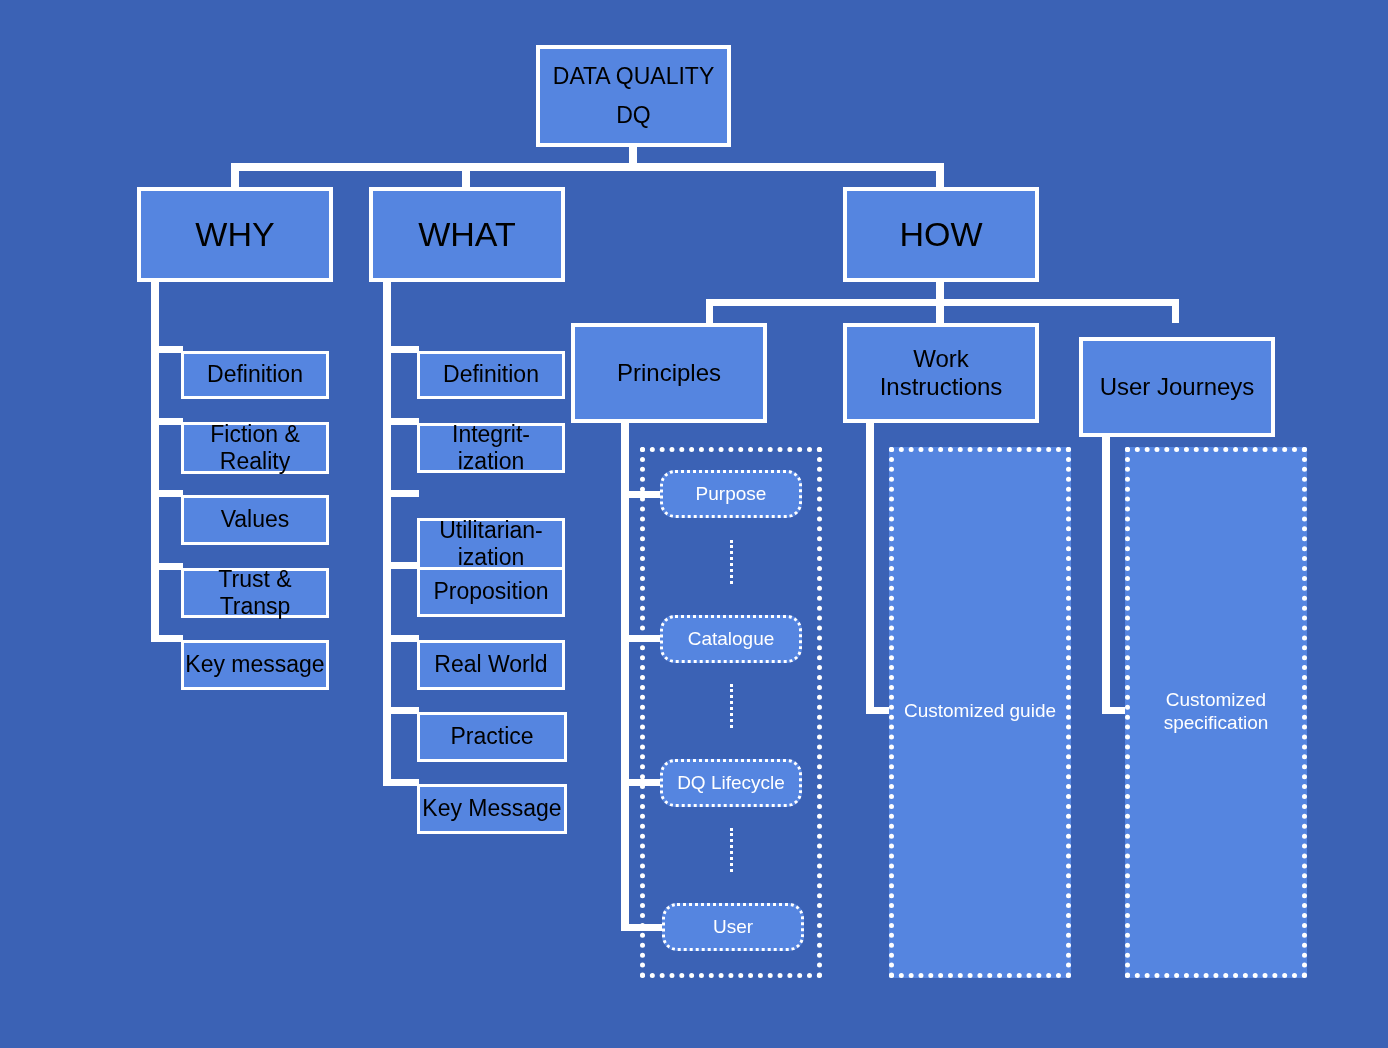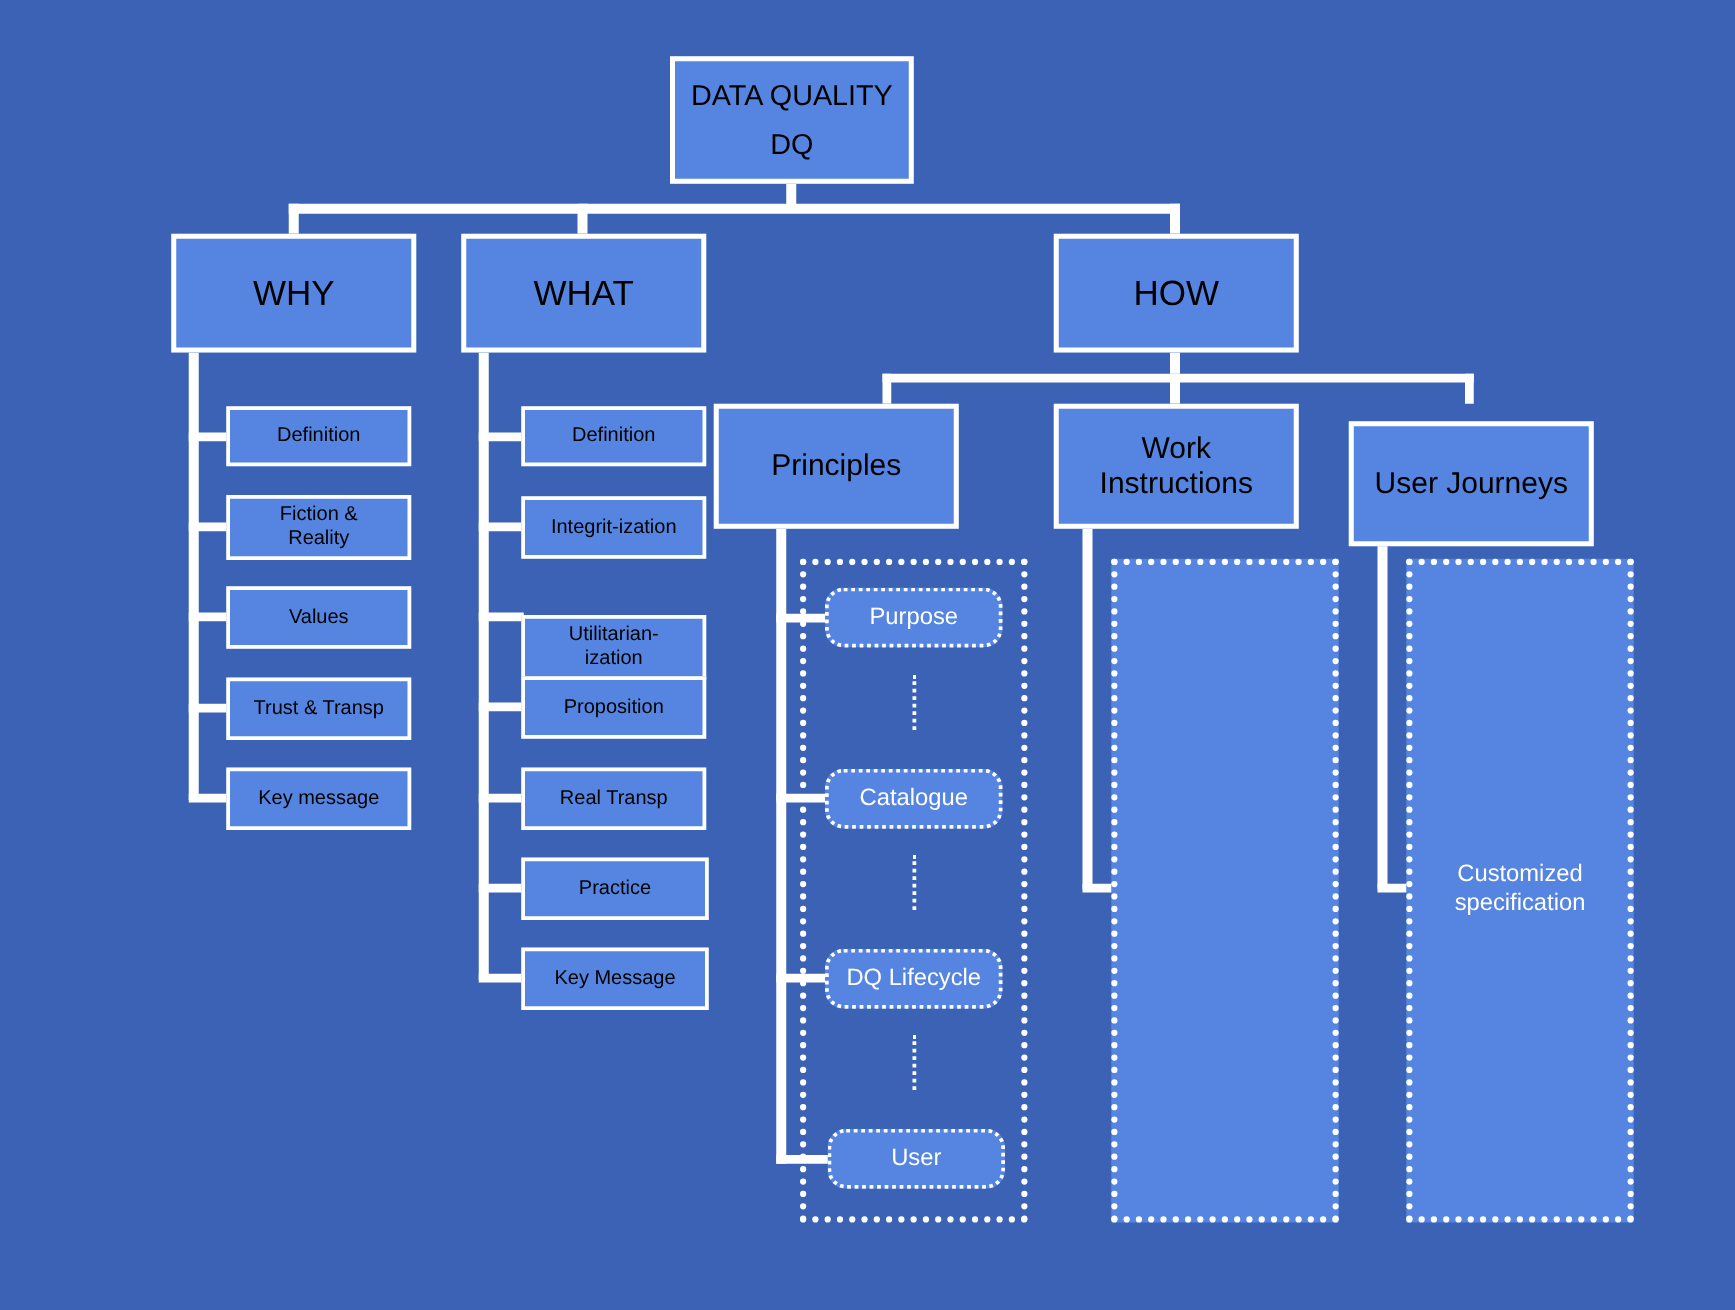--- a/index.html
+++ b/index.html
@@ -75,23 +75,23 @@
     line-height: 1.22;
     white-space: pre-line;
     z-index: 8;
     display: flex;
     align-items: center;
     justify-content: center;
   }
 
   
   .t-root  { font-size: 23px; }
-  .t-l2    { font-size: 28px; }
+  .t-l2    { font-size: 34px; }
   .t-l3    { font-size: 24px; }
-  .t-leaf  { font-size: 16px; }
+  .t-leaf  { font-size: 23px; margin-top: 26px; }
   .t-dleaf { font-size: 19px; border-radius: 15px; }
   .t-cust  { font-size: 19px; }
 </style>
 </head>
 <body>
 
 <div id="canvas">
 
   <div class="node t-root" style="left:536px; top:45px; width:195px; height:102px; flex-direction:column;">
     <span>DATA QUALITY</span>
@@ -158,21 +158,21 @@
     <span>Integrit-ization</span>
   </div>
   <div class="node thin t-leaf" style="left:417px; top:492px; width:148px; height:52px;">
     <span>Utilitarian-
 ization</span>
   </div>
   <div class="node thin t-leaf" style="left:417px; top:541px; width:148px; height:50px;">
     <span>Proposition</span>
   </div>
   <div class="node thin t-leaf" style="left:417px; top:614px; width:148px; height:50px;">
-    <span>Real Transp</span>
+    <span>Real World</span>
   </div>
   <div class="node thin t-leaf" style="left:417px; top:686px; width:150px; height:50px;">
     <span>Practice</span>
   </div>
   <div class="node thin t-leaf" style="left:417px; top:758px; width:150px; height:50px;">
     <span>Key Message</span>
   </div>
 
   <div class="conn" style="left:936px; top:282px; width:8px; height:17px;"></div>
   <div class="conn" style="left:706px; top:299px; width:473px; height:7px;"></div>
@@ -214,20 +214,23 @@
   </div>
   <div class="dline" style="left:730px; top:828px; height:44px;"></div>
 
   <div class="dnode t-dleaf" style="left:662px; top:903px; width:142px; height:48px;">
     <span>User</span>
   </div>
 
   <div class="dgroup filled" style="left:889px; top:447px; width:182px; height:531px;"></div>
   <div class="conn" style="left:866px; top:423px; width:8px; height:288px;"></div>
   <div class="conn" style="left:866px; top:707px; width:34px; height:7px;"></div>
+  <div class="floatlabel t-cust" style="left:889px; top:688px; width:182px; height:46px;">
+    <span>Customized guide</span>
+  </div>
 
   <div class="dgroup filled" style="left:1125px; top:447px; width:182px; height:531px;"></div>
   <div class="conn" style="left:1102px; top:423px; width:8px; height:288px;"></div>
   <div class="conn" style="left:1102px; top:707px; width:34px; height:7px;"></div>
   <div class="floatlabel t-cust" style="left:1125px; top:685px; width:182px; height:52px;">
     <span>Customized
 specification</span>
   </div>
 
 </div>

